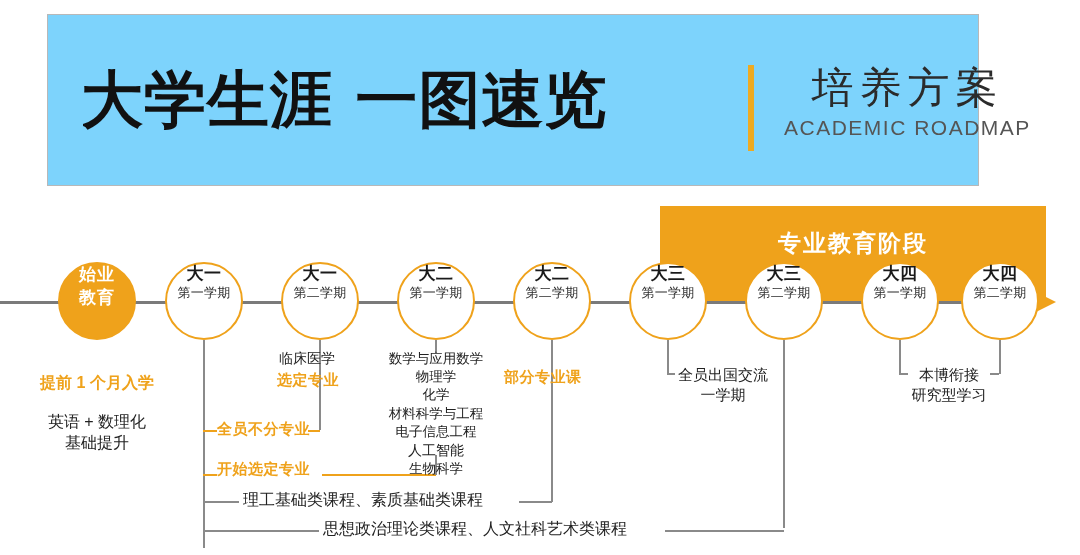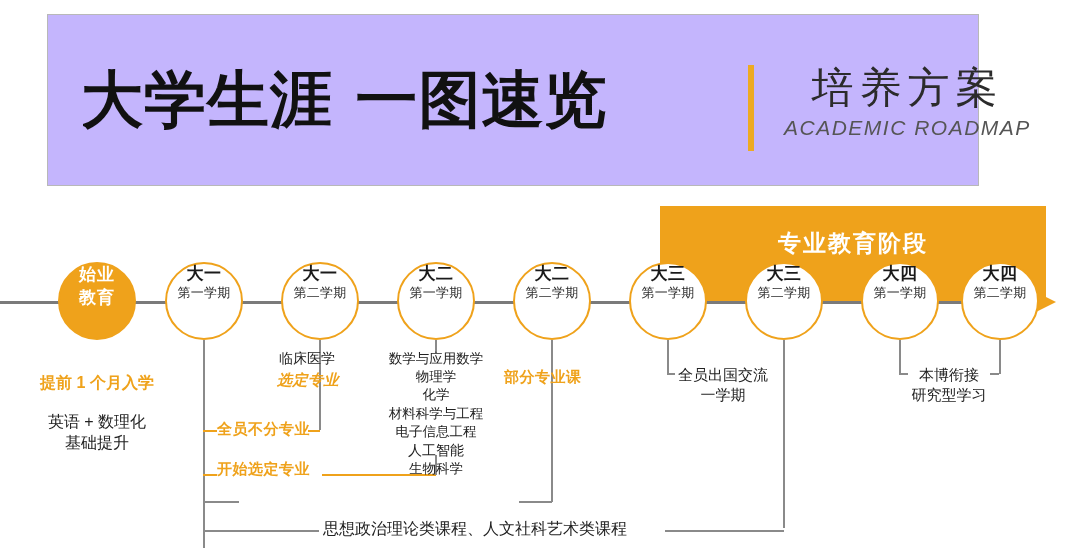--- a/index.html
+++ b/index.html
@@ -9,21 +9,21 @@
     font-family: "Liberation Sans", "DejaVu Sans", sans-serif;
     overflow: hidden;
   }
   #root { position: relative; width: 1080px; height: 555px; background:#fff; }
 
   
   .header-box {
     position: absolute; left: 47px; top: 14px;
     width: 932px; height: 172px;
     border: 1.5px solid #b8b8b8;
-    background: #c4b5fd;
+    background: #7dd3fc;
     display: flex; align-items: center;
   }
   .header-title {
     position: absolute; left: 33px; top: 50%;
     transform: translateY(-50%);
     font-size: 62px; font-weight: bold; letter-spacing: 1px;
     color: #111111; white-space: nowrap;
     font-family: "DejaVu Sans", "Liberation Sans", sans-serif;
   }
   .header-divider {
@@ -35,21 +35,21 @@
     transform: translateY(-50%);
     text-align: center;
   }
   .header-sub-cn {
     font-size: 42px; color: #2b2b2b; letter-spacing: 6px;
     font-weight: 400; white-space: nowrap;
     font-family: "Liberation Sans", "DejaVu Sans", sans-serif;
   }
   .header-sub-en {
     font-size: 21px; color: #555555; letter-spacing: 1.5px;
-    white-space: nowrap; font-style: italic;
+    white-space: nowrap;
   }
 
   
   .banner {
     position: absolute; background: #efa21b;
     display: flex; align-items: flex-start; justify-content: center;
     color: #ffffff; font-weight: bold; font-size: 23px;
     letter-spacing: 2px; padding-top: 22px;
   }
 
@@ -172,21 +172,21 @@
   <div class="anno" style="left:17px; top:372px; width:160px;">
     <div class="anno-line t-orange" style="font-size:16px;">提前 1 个月入学</div>
     <div class="anno-line t-dark" style="font-size:16px; margin-top:17px;">英语 + 数理化</div>
     <div class="anno-line t-dark" style="font-size:16px;">基础提升</div>
   </div>
 
   <div class="conn conn-v" style="left:203px; top:340px; height:208px;"></div>
 
   <div class="conn conn-v" style="left:319px; top:340px; height:90px;"></div>
   <div class="lbl-dark" style="left:279px; top:350px; font-size:14px;">临床医学</div>
-  <div class="lbl-orange-bold" style="left:277px; top:371px; font-size:15px;font-style:italic;">选定专业</div>
+  <div class="lbl-orange-bold" style="left:277px; top:371px; font-size:15px;">选定专业</div>
 
   <div class="conn conn-h conn-orange" style="left:203px; top:430px; width:14px;"></div>
   <div class="lbl-orange-bold" style="left:217px; top:420px; font-size:15px;">全员不分专业</div>
   <div class="conn conn-h conn-orange" style="left:308px; top:430px; width:12px;"></div>
 
   <div class="conn conn-h conn-orange" style="left:203px; top:474px; width:14px;"></div>
   <div class="lbl-orange-bold" style="left:217px; top:460px; font-size:15px;">开始选定专业</div>
   <div class="conn conn-h conn-orange" style="left:322px; top:474px; width:114px;"></div>
   <div class="conn conn-v" style="left:435px; top:455px; height:20px;"></div>
 
@@ -216,19 +216,20 @@
   <div class="conn conn-v" style="left:899px; top:340px; height:34px;"></div>
   <div class="conn conn-h" style="left:899px; top:373px; width:9px;"></div>
   <div class="conn conn-v" style="left:999px; top:340px; height:34px;"></div>
   <div class="conn conn-h" style="left:990px; top:373px; width:9px;"></div>
   <div class="anno" style="left:885px; top:365px; width:128px;">
     <div class="anno-line t-dark" style="font-size:15px;">本博衔接</div>
     <div class="anno-line t-dark" style="font-size:15px;">研究型学习</div>
   </div>
 
   <div class="conn conn-h" style="left:203px; top:501px; width:36px;"></div>
+  <div class="lbl-dark" style="left:243px; top:490px; font-size:16px;">理工基础类课程、素质基础类课程</div>
   <div class="conn conn-h" style="left:519px; top:501px; width:33px;"></div>
 
   <div class="conn conn-h" style="left:203px; top:530px; width:116px;"></div>
   <div class="lbl-dark" style="left:323px; top:519px; font-size:16px;">思想政治理论类课程、人文社科艺术类课程</div>
   <div class="conn conn-h" style="left:665px; top:530px; width:119px;"></div>
 
 </div>
 
 </body></html>

